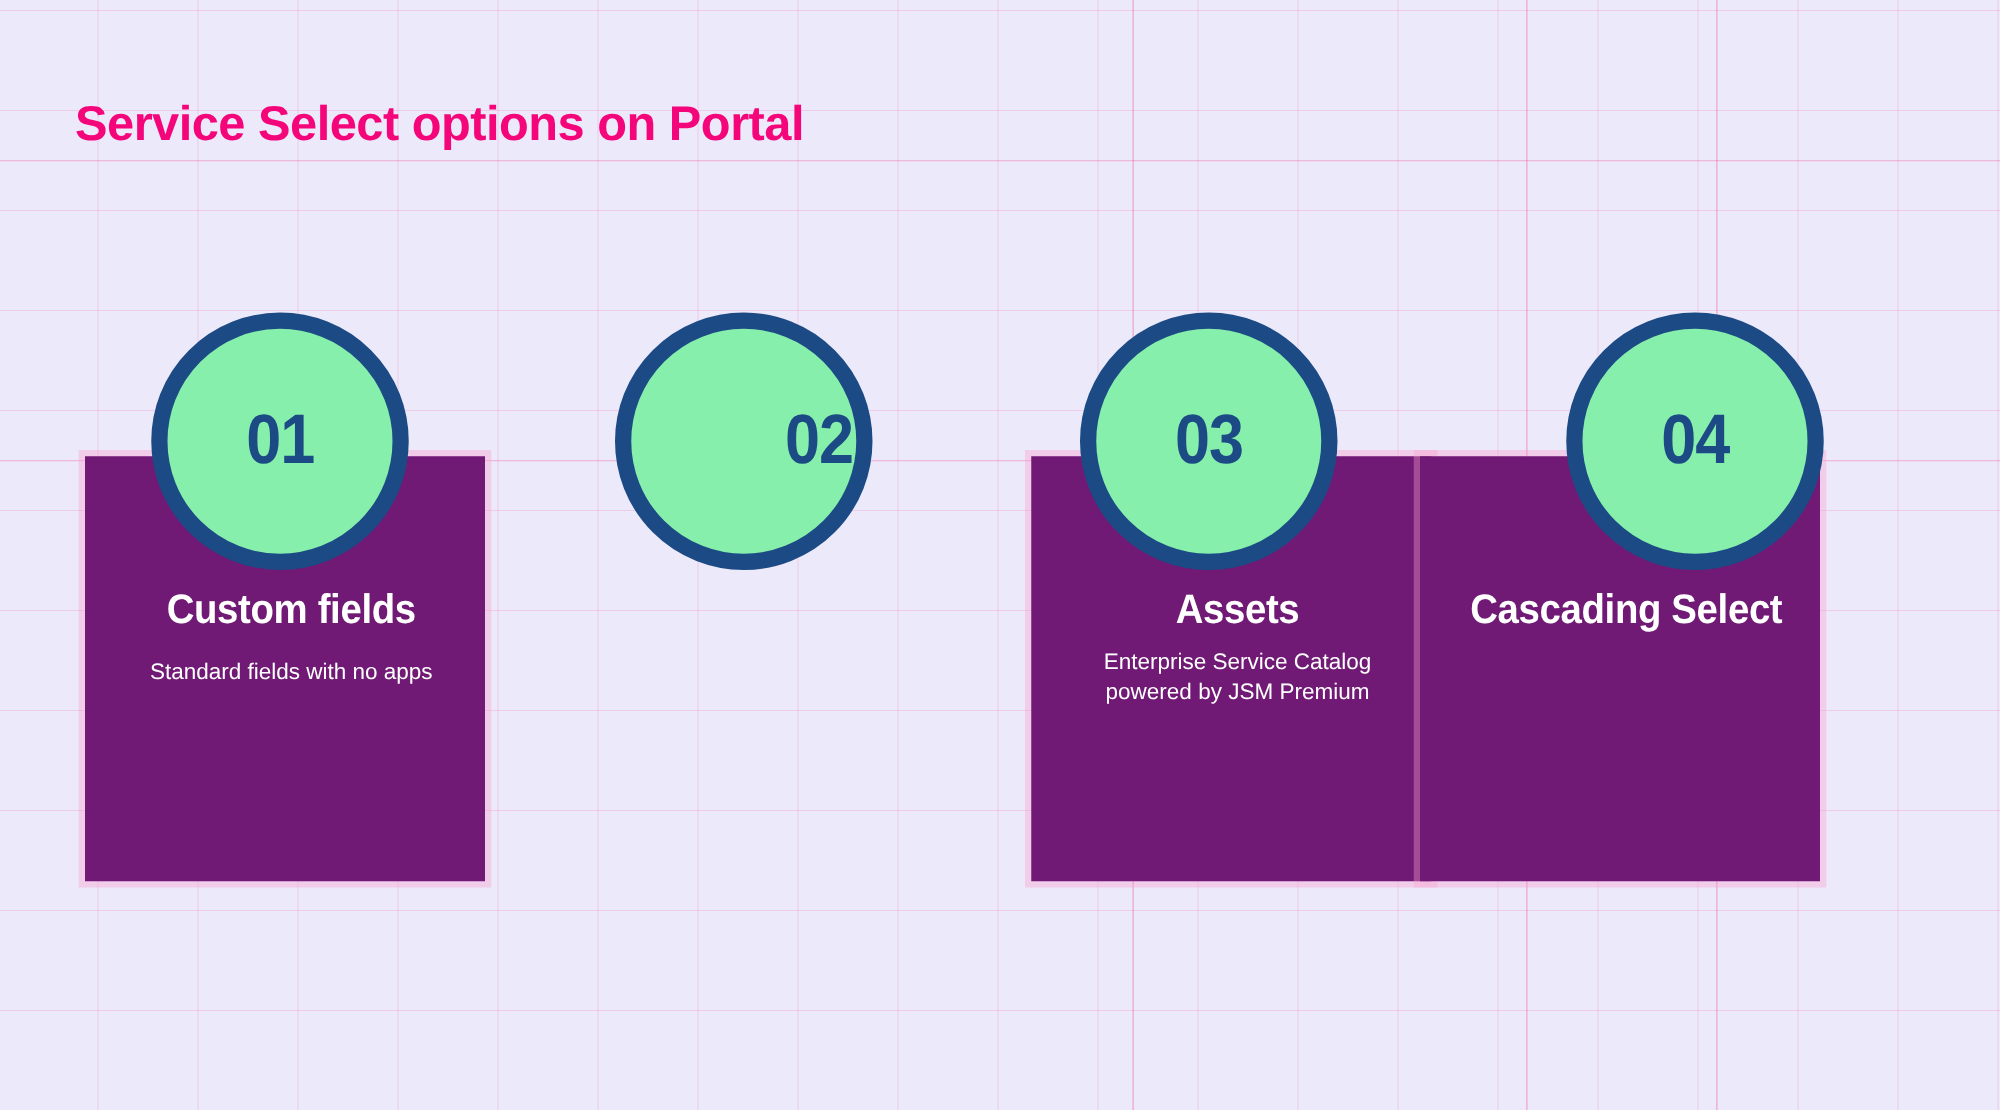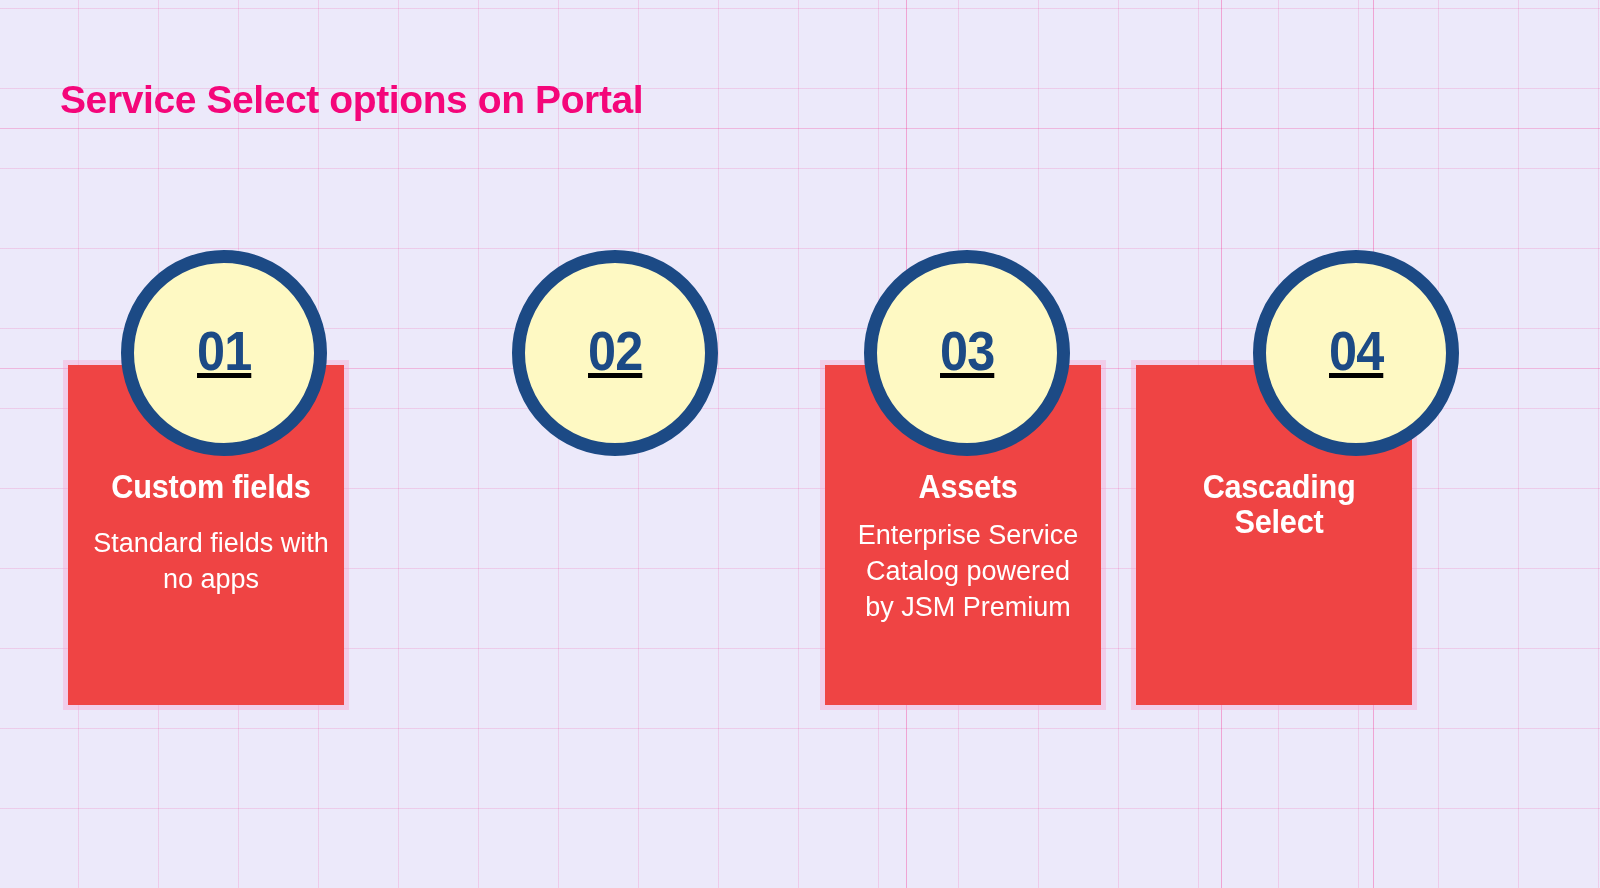--- a/index.html
+++ b/index.html
@@ -73,23 +73,23 @@
     position: absolute;
     left: 0;
     top: 0;
     width: 1600px;
     height: 888px;
   }
 
   .step-card {
     position: absolute;
     top: 365px;
-    width: 276px;
+    width: 320px;
     height: 340px;
-    background: #ef4444;
+    background: #701a75;
     box-shadow: 0 0 0 5px rgba(249, 160, 205, 0.38);
     box-sizing: border-box;
     padding: 105px 14px 0 24px;
     text-align: center;
   }
   .step-card.c1 { left: 68px;   }
   .step-card.c2 { left: 440px;  }
   .step-card.c3 { left: 825px;  }
   .step-card.c4 { left: 1136px; }
 
@@ -102,43 +102,42 @@
     margin: 0 0 20px 0;
     transform: scaleX(0.93);
   }
   .step-card.c2 .card-heading,
   .step-card.c3 .card-heading {
     margin-bottom: 12px;
   }
 
   .card-body {
     color: #ffffff;
-    font-size: 27px;
+    font-size: 18px;
     font-weight: 400;
     line-height: 1.34;
     margin: 0;
   }
 
   
   .number-badge {
     position: absolute;
     top: 250px;
     width: 206px;
     height: 206px;
     border-radius: 50%;
-    background: #fef9c3;
+    background: #86efac;
     border: 13px solid #1c4a85;
     box-sizing: border-box;
     display: flex;
     align-items: center;
     justify-content: center;
-    text-decoration: underline;
   }
   .number-badge.c1 { left: 121px;  }
-  .number-badge.c2 { left: 512px;  }
+  .number-badge.c2 { left: 492px; justify-content: flex-end;  }
   .number-badge.c3 { left: 864px; text-align: center;  }
   .number-badge.c4 { left: 1253px; justify-content: center; }
 
   .number-label {
     color: #1c4a85;
     font-size: 56px;
     font-weight: 700;
     letter-spacing: -1px;
     transform: scaleX(0.9);
     line-height: 1;

